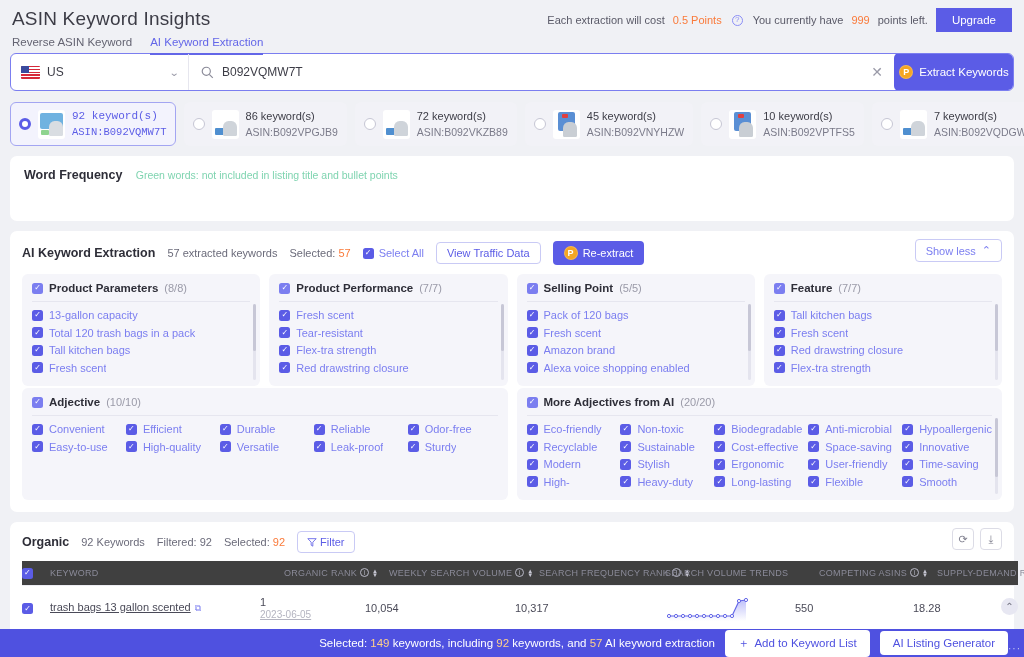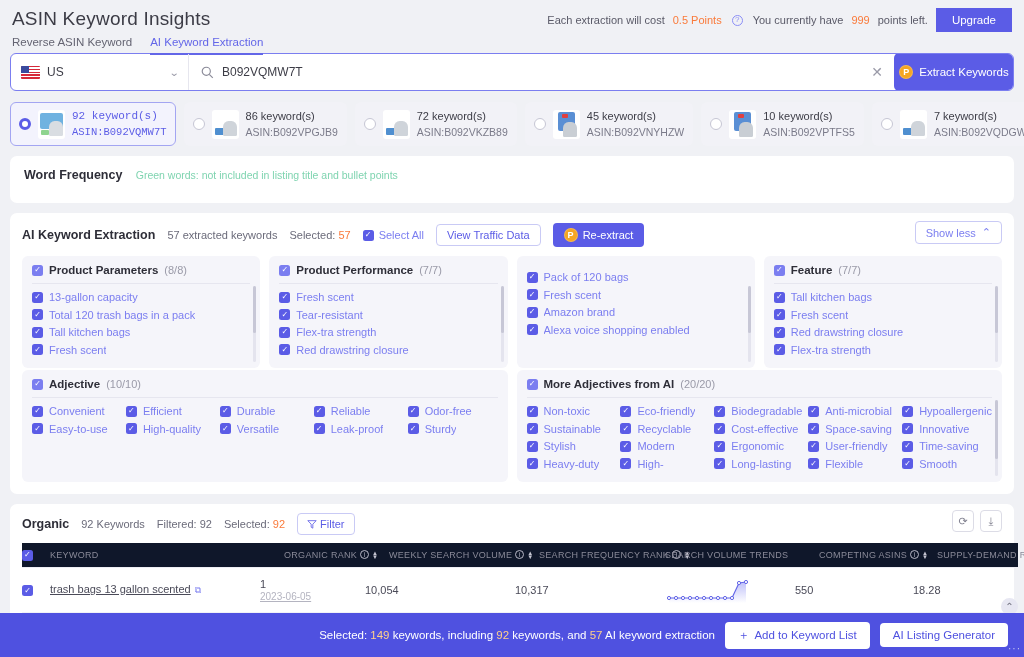--- a/index.html
+++ b/index.html
@@ -108,21 +108,21 @@
   .thumb.v3 .t3 { background: #e04040; width: 6px; height: 4px; left: 9px; top: 4px; }
   .asin-txt { line-height: 1.35; }
   .asin-kw { font-size: 11px; color: #3c3c46; }
   .asincard.sel .asin-kw, .asincard.sel .asin-id { color: #5b5ce6; }
   .asin-id { font-size: 10.5px; color: #7b7b8a; }
 
   
   .card { background: #fff; border-radius: 7px; margin: 10px 10px 0 10px; }
 
   
-  .wf { padding: 12px 14px; height: 47px; }
+  .wf { padding: 12px 14px; height: 65px; }
   .wf-title { font-size: 12.5px; font-weight: bold; color: #2e2e38; display: inline-block; }
   .wf-note { font-size: 10.5px; color: #7fd4b0; margin-left: 10px; }
 
   
   .aix { padding: 10px 12px 12px 12px; position: relative; }
   .aix-head { display: flex; align-items: center; gap: 12px; height: 24px; }
   .aix-title { font-size: 12.5px; font-weight: bold; color: #2e2e38; }
   .aix-sub { font-size: 11px; color: #6b6b7a; }
   .aix-sel { font-size: 11px; color: #6b6b7a; }
   .aix-sel b { color: #fa7a3a; font-weight: normal; }
@@ -187,42 +187,42 @@
   .icon-btn {
     width: 22px; height: 22px; border: 1px solid #dcdce6; border-radius: 4px; background: #fff;
     display: flex; align-items: center; justify-content: center; cursor: pointer; color: #7b7b8a;
     font-size: 11px;
   }
 
   table.tbl { width: 100%; border-collapse: collapse; margin-top: 8px; table-layout: fixed; }
   table.tbl th {
     font-size: 9px; color: #8a8a98; font-weight: normal; letter-spacing: .3px;
     text-align: left; padding: 6px 0 6px 0; border-bottom: 1px solid #eeeef4;
-    background: #0f172a; white-space: nowrap;
+    background: #404040; white-space: nowrap;
   }
   table.tbl td {
     font-size: 11px; color: #4a4a58; padding: 9px 0; border-bottom: 1px solid #f2f2f7;
     vertical-align: middle;
   }
   tr.alt td { background: #fbfbfd; }
   .th-i { display: inline-flex; align-items: center; gap: 3px; margin-left: 24px; }
   .i-info {
     width: 9px; height: 9px; border-radius: 50%; border: 1px solid #b8b8c6; color: #b8b8c6;
     font-size: 6.5px; display: inline-flex; align-items: center; justify-content: center;
   }
   .sorter { display: inline-flex; flex-direction: column; line-height: 4px; color: #c6c6d2; font-size: 6px; }
   .kwlink { color: #4a4a58; text-decoration: underline; cursor: pointer; }
   .ext-ico { color: #7b7ef0; font-size: 9px; margin-left: 4px; }
   .rank1 { color: #4a4a58; }
   .rankdate { color: #b4b4c0; font-size: 10px; text-decoration: underline; }
   .trendcell svg { display: block; }
 
   
   .bottombar {
-    position: absolute; left: 0; right: 0; bottom: 0; height: 44px; background: #4f51e0;
+    position: absolute; left: 0; right: 0; bottom: 0; height: 28px; background: #4f51e0;
     display: flex; align-items: center; justify-content: flex-end; gap: 10px; padding-right: 16px;
     color: #fff; font-size: 11.5px;
   }
   .bb-text b { font-weight: normal; color: #ffd08a; }
   .bb-btn {
     background: #fff; color: #4f51e0; border: none; border-radius: 4px; padding: 6px 13px;
     font-size: 11.5px; cursor: pointer; display: flex; align-items: center; gap: 5px; font-family: inherit;
   }
   .fab {
     position: absolute; right: 6px; bottom: 42px; width: 17px; height: 17px; border-radius: 50%;
@@ -432,20 +432,25 @@
               <span class="cb"></span>
               <span>Red drawstring closure</span>
             </div>
         </div>
         <div class="sbar">
             <i></i>
           </div>
       </div>
 
       <div class="kwbox">
+        <div class="kwbox-head">
+          <span class="cb lite"></span>
+          <span class="kwbox-title">Selling Point</span>
+          <span class="kwbox-count">(5/5)</span>
+        </div>
         <div class="kwlist">
           <div class="kwitem">
               <span class="cb"></span>
               <span>Pack of 120 bags</span>
             </div>
           <div class="kwitem">
               <span class="cb"></span>
               <span>Fresh scent</span>
             </div>
           <div class="kwitem">
@@ -557,51 +562,51 @@
       <div class="kwbox wide">
         <div class="kwbox-head">
           <span class="cb lite"></span>
           <span class="kwbox-title">More Adjectives from AI</span>
           <span class="kwbox-count">(20/20)</span>
         </div>
         <div class="kwcols">
           <div class="kwcol">
             <div class="kwitem">
                 <span class="cb"></span>
+                <span>Eco-friendly</span>
+              </div>
+            <div class="kwitem">
+                <span class="cb"></span>
+                <span>Recyclable</span>
+              </div>
+            <div class="kwitem">
+                <span class="cb"></span>
+                <span>Modern</span>
+              </div>
+            <div class="kwitem">
+                <span class="cb"></span>
+                <span>High-</span>
+              </div>
+          </div>
+          <div class="kwcol">
+            <div class="kwitem">
+                <span class="cb"></span>
                 <span>Non-toxic</span>
               </div>
             <div class="kwitem">
                 <span class="cb"></span>
                 <span>Sustainable</span>
               </div>
             <div class="kwitem">
                 <span class="cb"></span>
                 <span>Stylish</span>
               </div>
             <div class="kwitem">
                 <span class="cb"></span>
                 <span>Heavy-duty</span>
-              </div>
-          </div>
-          <div class="kwcol">
-            <div class="kwitem">
-                <span class="cb"></span>
-                <span>Eco-friendly</span>
-              </div>
-            <div class="kwitem">
-                <span class="cb"></span>
-                <span>Recyclable</span>
-              </div>
-            <div class="kwitem">
-                <span class="cb"></span>
-                <span>Modern</span>
-              </div>
-            <div class="kwitem">
-                <span class="cb"></span>
-                <span>High-</span>
               </div>
           </div>
           <div class="kwcol">
             <div class="kwitem">
                 <span class="cb"></span>
                 <span>Biodegradable</span>
               </div>
             <div class="kwitem">
                 <span class="cb"></span>
                 <span>Cost-effective</span>

